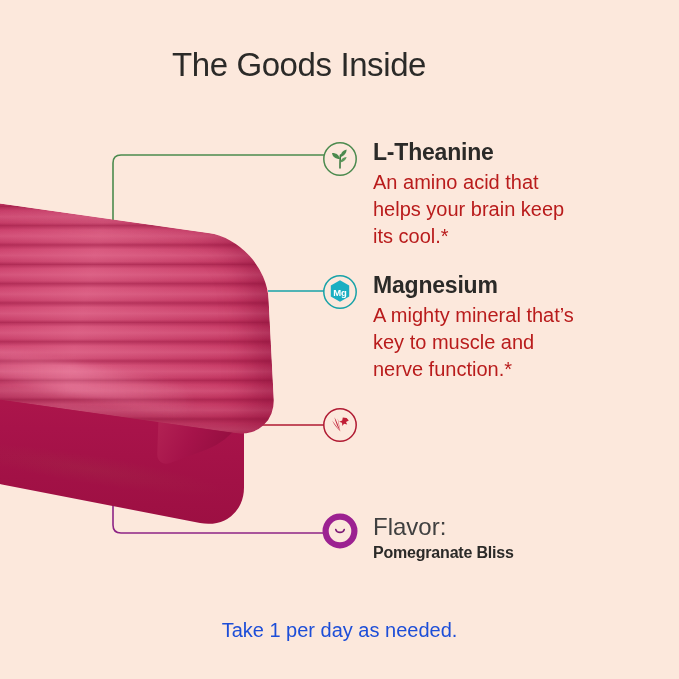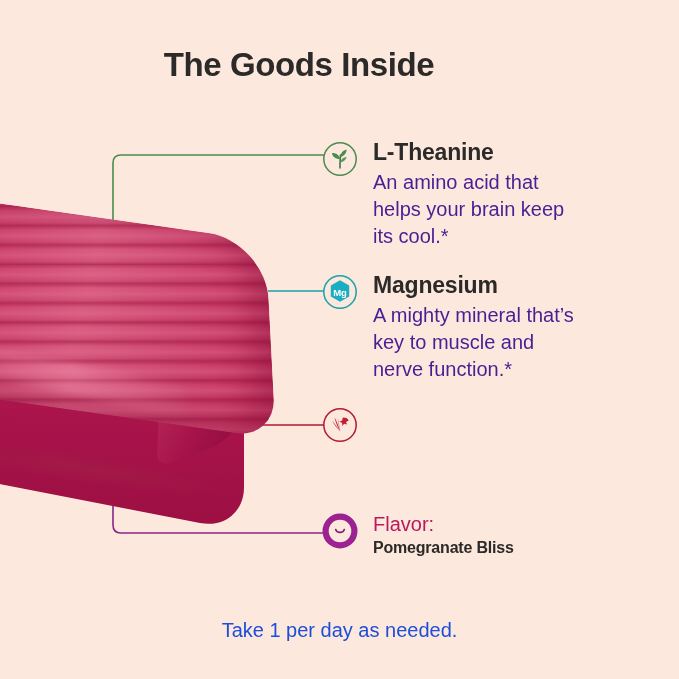--- a/index.html
+++ b/index.html
@@ -21,21 +21,21 @@
   }
 
   
   .title {
     position: absolute;
     left: 0;
     top: 46px;
     width: 598px;
     text-align: center;
     font-size: 33px;
-    font-weight: bold;
+    font-weight: normal;
     letter-spacing: -0.4px;
     color: #2b2a28;
     white-space: nowrap;
   }
 
   
   .footnote {
     position: absolute;
     left: 0;
     top: 619px;
@@ -148,26 +148,26 @@
     font-weight: bold;
     color: #2b2a28;
     letter-spacing: -0.2px;
     line-height: 1.02;
     white-space: nowrap;
   }
   .fact-desc {
     margin-top: 5px;
     font-size: 20px;
     line-height: 1.33;
-    color: #4c1d95;
+    color: #b91c1c;
     white-space: pre-line;
   }
   .flavor-label {
-    font-size: 20px;
-    color: #be185d;
+    font-size: 24px;
+    color: #404040;
     line-height: 1.15;
   }
   .flavor-value {
     font-size: 16px;
     font-weight: bold;
     color: #2b2a28;
     letter-spacing: -0.2px;
     line-height: 1.15;
     margin-top: 3px;
     white-space: nowrap;

